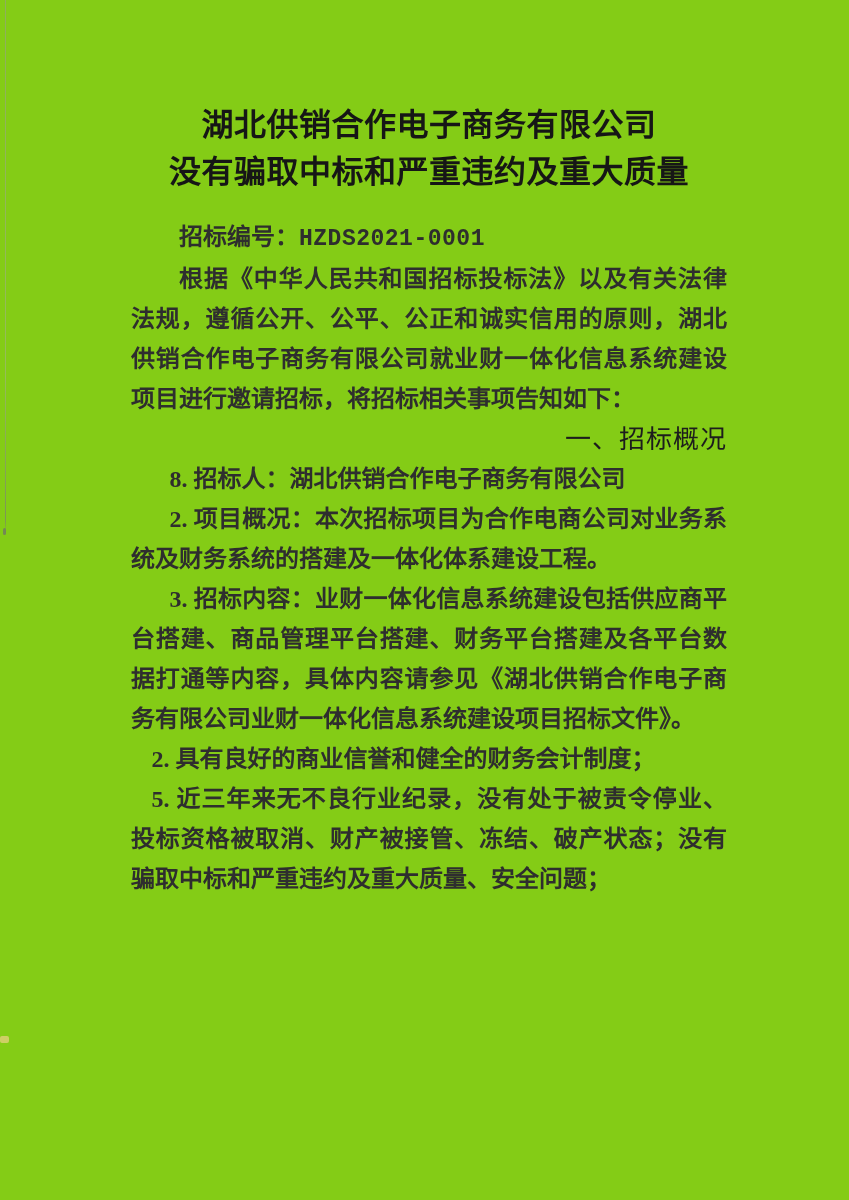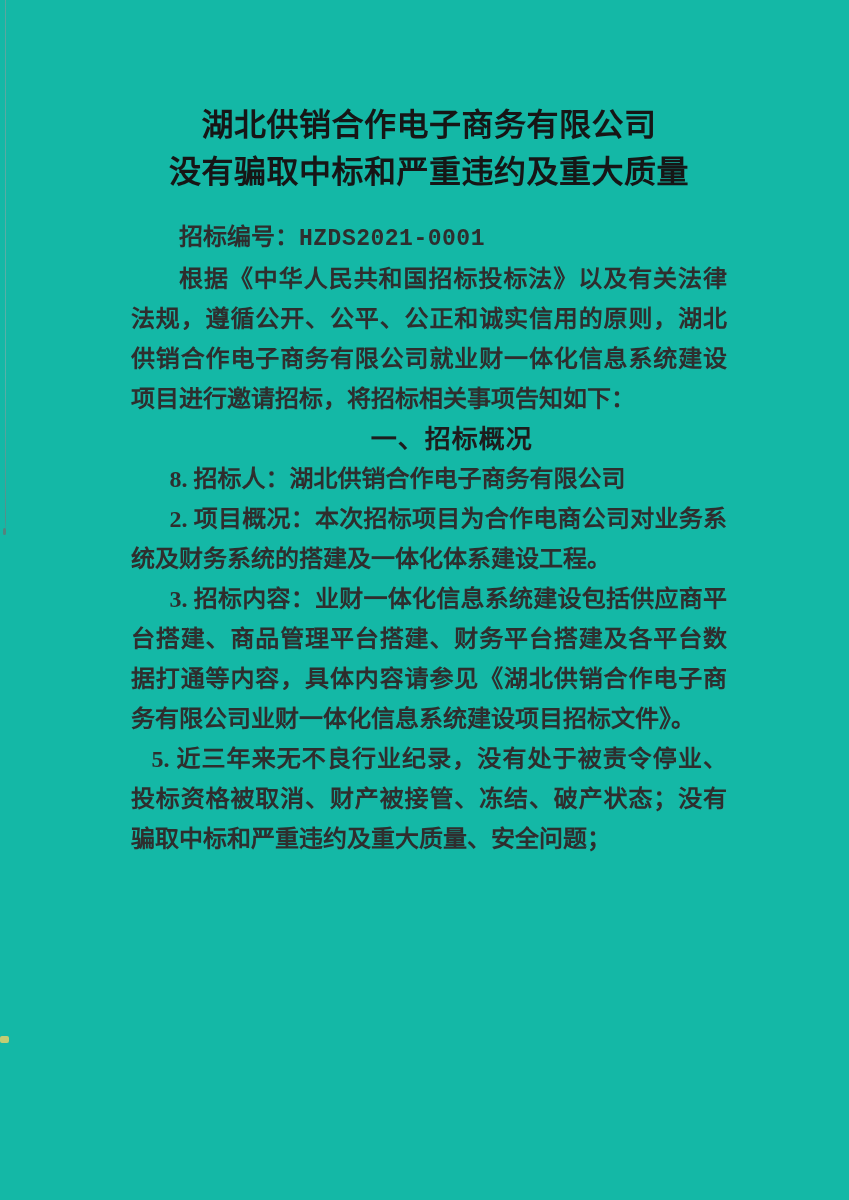--- a/index.html
+++ b/index.html
@@ -4,21 +4,21 @@
 <style>
   html, body {
     margin: 0;
     padding: 0;
     background: #ffffff;
   }
   .page {
     position: relative;
     width: 849px;
     height: 1200px;
-    background: #14b8a6;
+    background: #84cc16;
     overflow: hidden;
     font-family: "Liberation Serif", "DejaVu Serif", serif;
   }
   
   .edge-line {
     position: absolute;
     left: 5px;
     top: 0;
     width: 1px;
     height: 535px;
@@ -73,27 +73,27 @@
   .doc-body p {
     margin: 0;
     font-weight: bold;
   }
   .para-indent {
     text-indent: 2em;
   }
   .section-heading {
     margin: 0;
     font-family: "Liberation Sans", "DejaVu Sans", sans-serif;
-    font-weight: 700;
+    font-weight: 400;
     font-size: 26px;
     line-height: 40px;
     color: var(--heading-ink, #1d1d1d);
     text-indent: 1.75em;
     letter-spacing: 1px;
-    text-align: center;
+    text-align: right;
   }
   .item-a {
     text-indent: 1.6em;
   }
   .item-b {
     text-indent: 0.85em;
   }
   .mono-value {
     font-family: "Liberation Mono", "DejaVu Sans Mono", monospace;
     font-size: 23px;
@@ -122,17 +122,18 @@
 
       <p class="para-indent">根据《中华人民共和国招标投标法》以及有关法律法规，遵循公开、公平、公正和诚实信用的原则，湖北供销合作电子商务有限公司就业财一体化信息系统建设项目进行邀请招标，将招标相关事项告知如下：</p>
 
       <h2 class="section-heading">一、招标概况</h2>
 
       <p class="item-a">8. 招标人：湖北供销合作电子商务有限公司</p>
       <p class="item-a">2. 项目概况：本次招标项目为合作电商公司对业务系统及财务系统的搭建及一体化体系建设工程。</p>
       <p class="item-a">3. 招标内容：业财一体化信息系统建设包括供应商平台搭建、商品管理平台搭建、财务平台搭建及各平台数据打通等内容，具体内容请参见《湖北供销合作电子商务有限公司业财一体化信息系统建设项目招标文件》。</p>
 
 
+      <p class="item-b">2. 具有良好的商业信誉和健全的财务会计制度；</p>
       <p class="item-b">5. 近三年来无不良行业纪录，没有处于被责令停业、投标资格被取消、财产被接管、冻结、破产状态；没有骗取中标和严重违约及重大质量、安全问题；</p>
 
     </div>
   </div>
 </div>
 
 </body></html>

